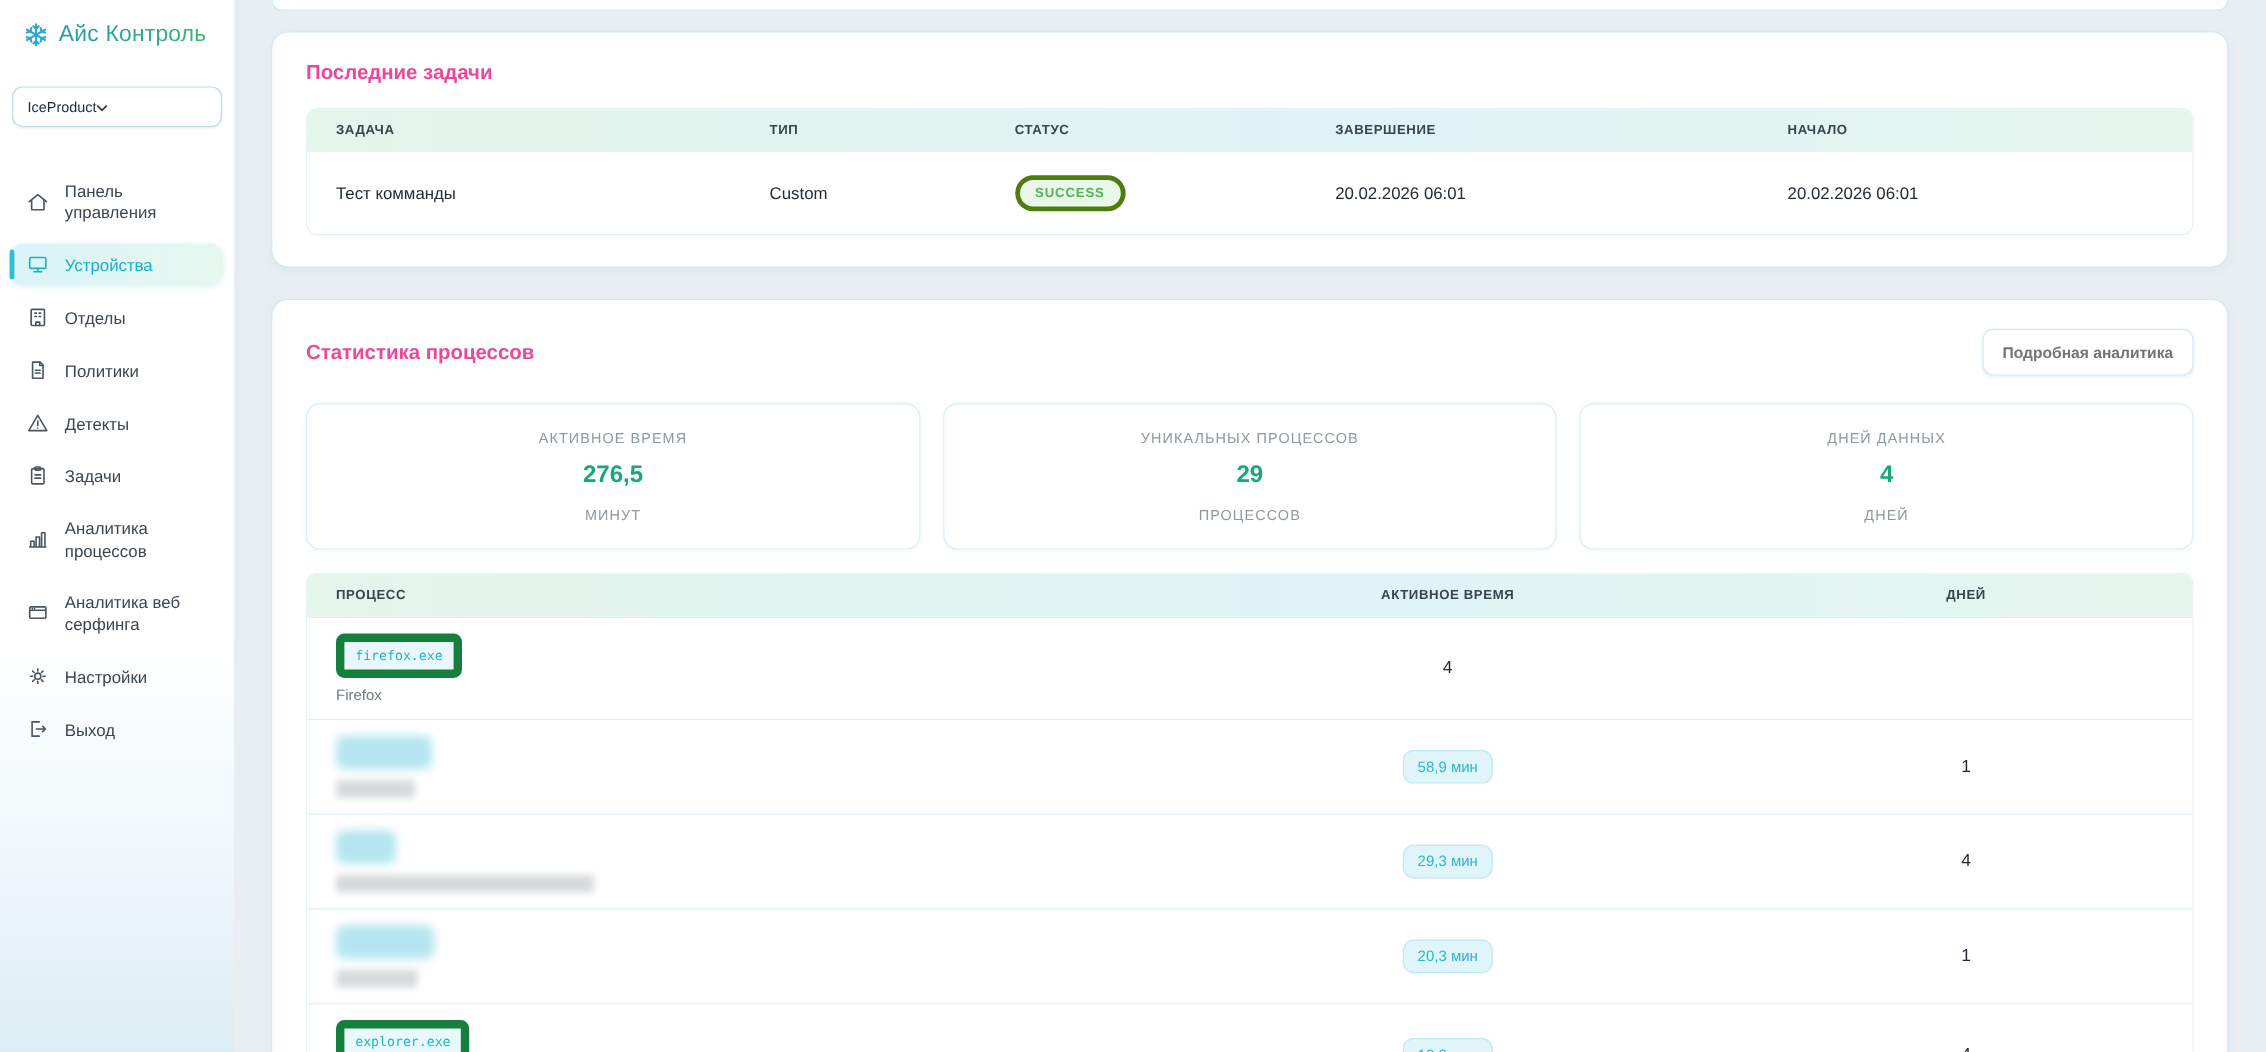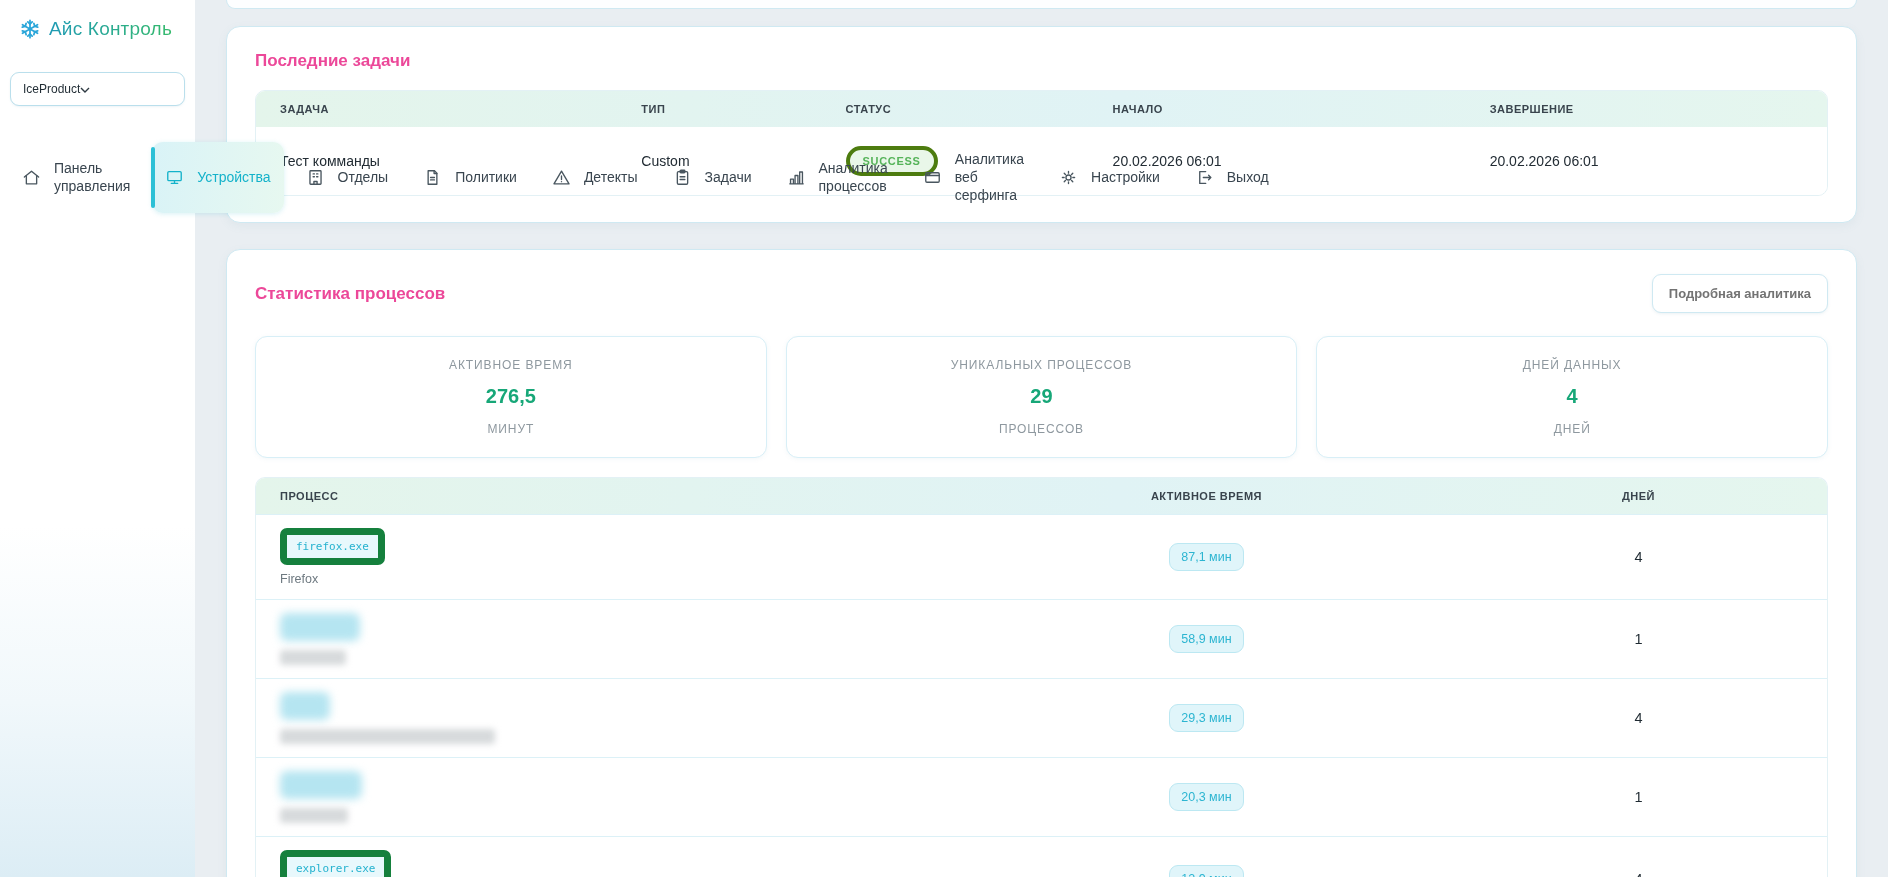--- a/index.html
+++ b/index.html
@@ -26,21 +26,21 @@
     -webkit-background-clip: text; background-clip: text; color: transparent;
     white-space: nowrap;
   }
   .product-select {
     margin: 32px 1px 0; height: 34px;
     border: 1px solid #badfec; border-radius: 9px; background: #fff;
     display: flex; align-items: center; justify-content: flex-start;
     padding: 0 12px; font-size: 12px; color: #1f2b33; cursor: pointer;
     box-shadow: 0 1px 2px rgba(140,180,200,.15);
   }
-  .nav { margin-top: 36px; display: flex; flex-direction: row; gap: 9px; }
+  .nav { margin-top: 36px; display: flex; flex-direction: column; gap: 9px; }
   .nav-item {
     position: relative; display: flex; align-items: center; gap: 13px;
     padding: 8px 13px; border-radius: 11px;
     font-size: 14px; color: #39454f; cursor: pointer;
   }
   .nav-item .nicon { width: 19px; height: 19px; flex: none; color: #49565f; }
   .nav-item .nicon svg { width: 100%; height: 100%; display: block; }
   .nav-label { line-height: 1.3; max-width: 112px; }
   .nav-item.active {
     background: linear-gradient(95deg, #d9f3f7 0%, #e7f8f0 100%);
@@ -239,22 +239,22 @@
 <main class="main">
   <div class="top-edge"></div>
 
   <section class="card tasks">
     <h2 class="section-title">Последние задачи</h2>
     <div class="twrap">
       <div class="thead cols-5">
         <div class="th">ЗАДАЧА</div>
         <div class="th">ТИП</div>
         <div class="th">СТАТУС</div>
+        <div class="th">ЗАВЕРШЕНИЕ</div>
         <div class="th">НАЧАЛО</div>
-        <div class="th">ЗАВЕРШЕНИЕ</div>
       </div>
       <div class="trow cols-5">
         <div class="td">Тест комманды</div>
         <div class="td">Custom</div>
         <div class="td">
           <span class="badge">SUCCESS</span>
         </div>
         <div class="td">20.02.2026 06:01</div>
         <div class="td">20.02.2026 06:01</div>
       </div>
@@ -292,23 +292,20 @@
         <div class="th c">ДНЕЙ</div>
       </div>
 
         <div class="prow">
           <div class="pcell">
             <span class="chip">firefox.exe</span>
             
             <div class="pname">Firefox</div>
             
           </div>
-          <div class="pcell time-cell">
-            <span class="pill">87,1 мин</span>
-          </div>
           <div class="pcell days-cell">4</div>
         </div>
 
         <div class="prow">
           <div class="pcell">
 
             <div class="redact-chip" style="width: 80px;"></div>
 
             <div class="redact-name" style="width: 66px;"></div>
           </div>

